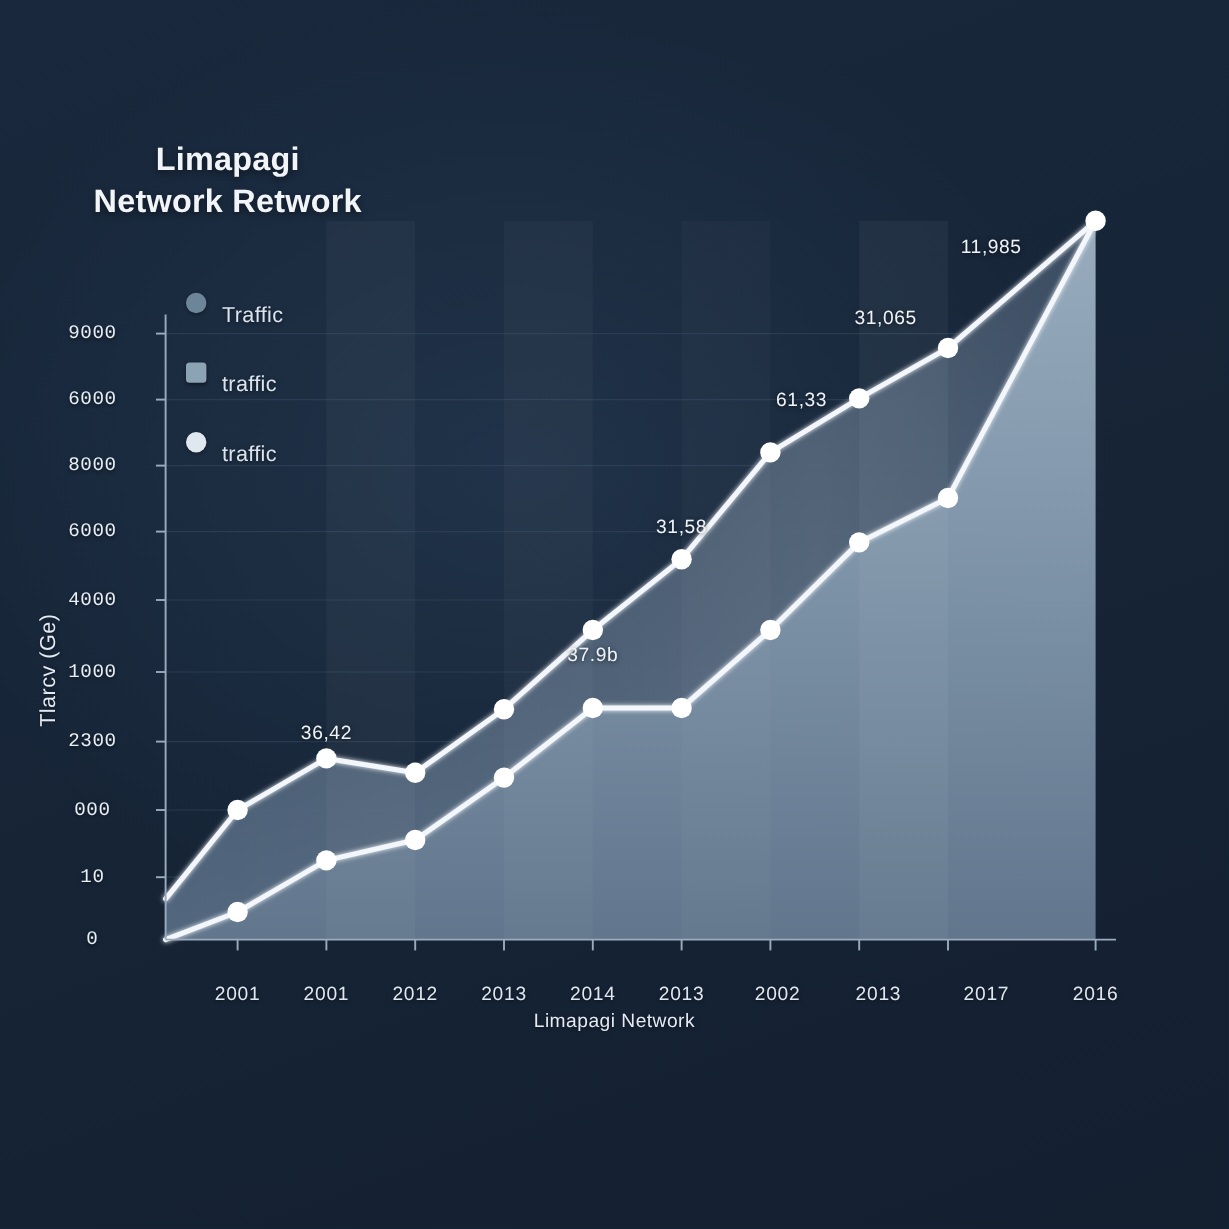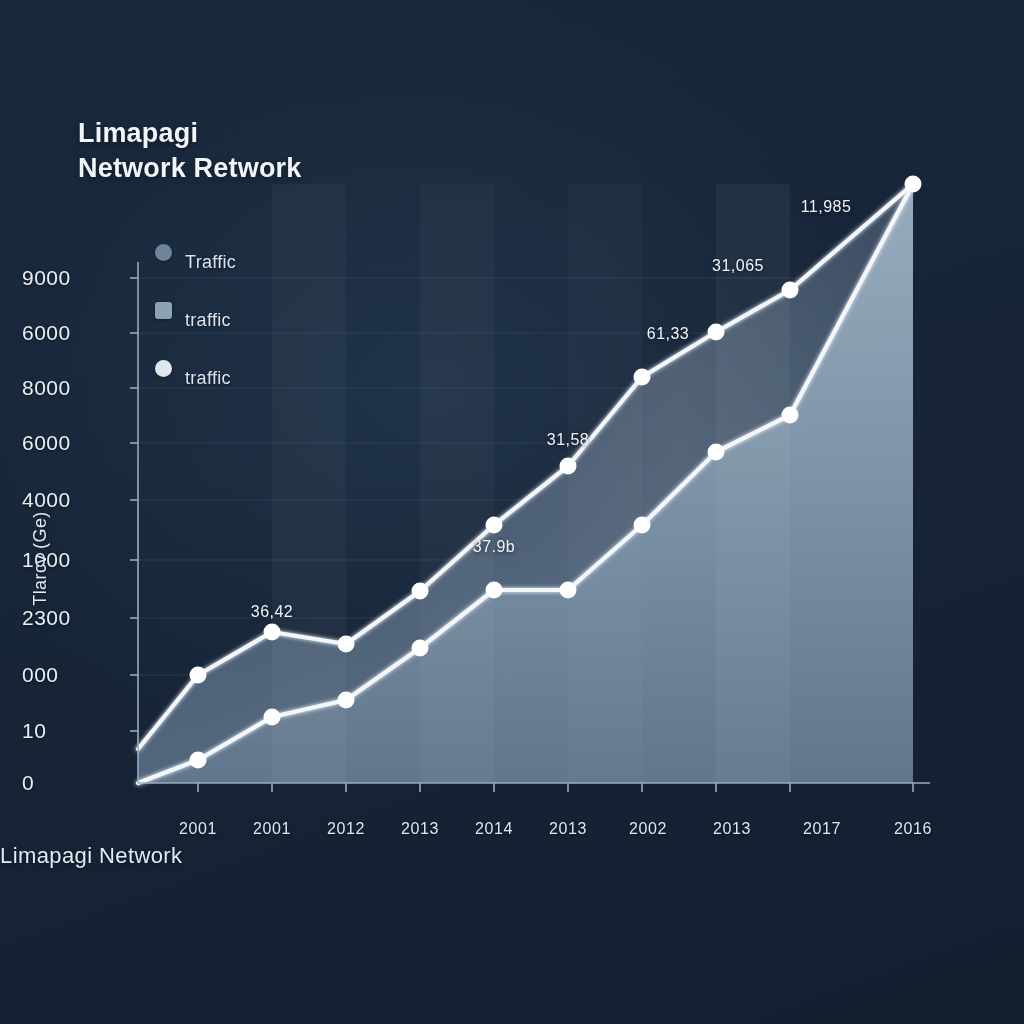--- a/index.html
+++ b/index.html
@@ -19,57 +19,58 @@
   }
   svg#chart{position:absolute;left:0;top:0;width:1024px;height:1024px;display:block;}
 
   .title-block{
     position:absolute;left:78px;top:116px;
     color:#f2f5f8;
     font-size:27px;font-weight:700;line-height:1.30;
     letter-spacing:.2px;
     text-shadow:0 2px 6px rgba(0,0,0,.45);
   }
-  .title-block div{white-space:nowrap;}
+  .title-block div{white-space:nowrap;text-align:center;}
 
   .legend{
     position:absolute;left:155px;top:231px;
     display:flex;flex-direction:column;gap:16px;
   }
   .legend-row{display:flex;align-items:center;gap:13px;}
   .swatch{width:17px;height:17px;flex:0 0 auto;box-shadow:0 1px 3px rgba(0,0,0,.4);}
   .swatch.circle{border-radius:50%;}
   .swatch.square{border-radius:3px;}
   .legend-label{
     color:#dbe3ec;font-size:18px;letter-spacing:.3px;
     text-shadow:0 1px 3px rgba(0,0,0,.5);
     margin-top:21px;
   }
 
   .ytick{
     position:absolute;right:0;
-    color:#e8eef5;font-size:21px;text-align:left;
+    color:#e8eef5;font-size:16px;text-align:center;
     width:110px;transform:translateY(-50%);
     text-shadow:0 1px 3px rgba(0,0,0,.5);
     letter-spacing:.5px;
+    font-family:Liberation Mono, monospace;
   }
   .ytick-wrap{position:absolute;left:0;top:0;width:132px;height:1024px;}
 
   .xtick{
     position:absolute;top:800px;
     color:#dfe7f0;font-size:16px;text-align:center;
     transform:translateX(-50%);
     text-shadow:0 1px 3px rgba(0,0,0,.5);
     letter-spacing:.6px;
     margin-top:20px;
   }
 
   .xaxis-title{
     position:absolute;left:0;right:0;top:843px;
-    color:#e4eaf2;font-size:22px;
+    text-align:center;color:#e4eaf2;font-size:16px;
     letter-spacing:.4px;text-shadow:0 1px 3px rgba(0,0,0,.5);
   }
   .yaxis-title{
     position:absolute;left:-60px;top:548px;width:200px;
     text-align:center;color:#e4eaf2;font-size:18px;
     transform:rotate(-90deg);transform-origin:center center;
     letter-spacing:.4px;text-shadow:0 1px 3px rgba(0,0,0,.5);
   }
 
   .dlabel{

